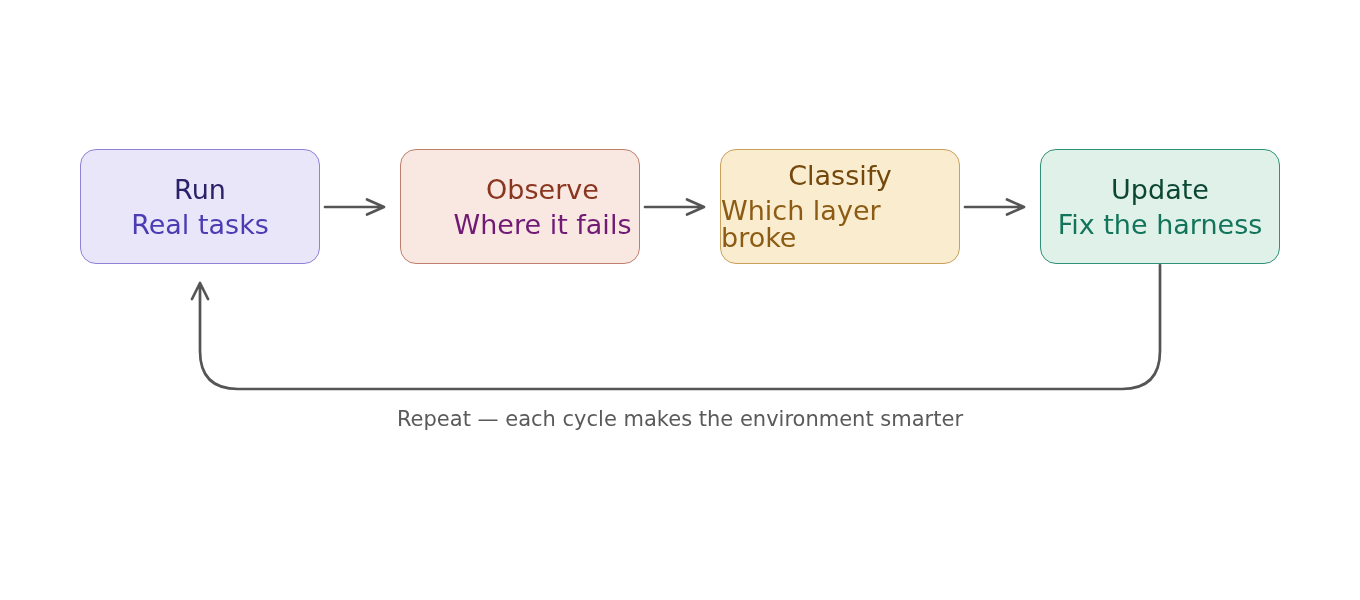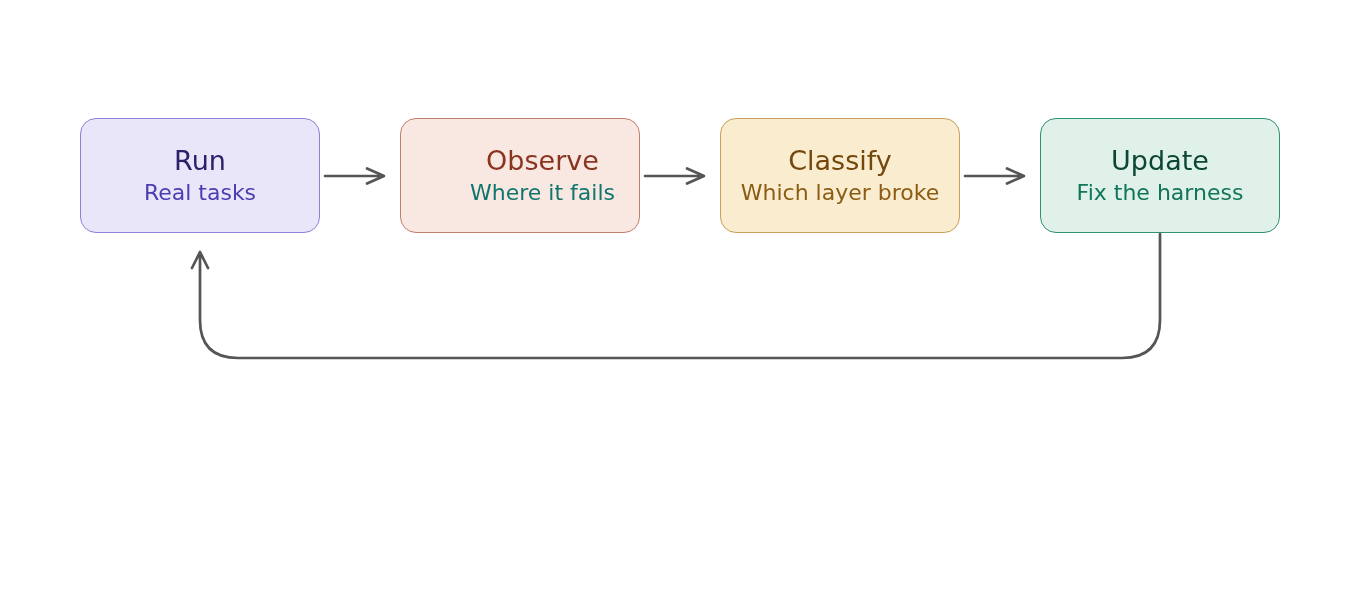--- a/index.html
+++ b/index.html
@@ -2,37 +2,37 @@
 <html><head>
 <meta charset="utf-8">
 <style>
   html, body { margin: 0; padding: 0; }
   body {
     width: 1360px; height: 600px;
     background: #ffffff;
     font-family: "DejaVu Sans", sans-serif;
     position: relative; overflow: hidden;
   }
-  .canvas { position: absolute; inset: 0; }
+  .canvas { position: absolute; inset: 0; margin-top: 31px; }
   .flow-box {
     position: absolute; top: 118px;
     width: 240px; height: 115px;
     box-sizing: border-box;
     border: 1.6px solid #888;
     border-radius: 16px;
     display: flex; flex-direction: column;
     align-items: center; justify-content: center;
     gap: 8px;
   }
   #box-0 { left: 80px; }
   #box-1 { left: 400px; padding-left: 45px; }
   #box-2 { left: 720px; }
   #box-3 { left: 1040px; }
   .box-title    { font-size: 27px; line-height: 1; }
-  .box-subtitle { font-size: 22px; line-height: 1; }
+  .box-subtitle { font-size: 27px; line-height: 1; }
   .arrows-svg { position: absolute; left: 0; top: 0; pointer-events: none; }
   .loop-caption {
     position: absolute; left: 0; top: 375px; width: 100%;
     text-align: center; font-size: 21px; line-height: 27px;
   }
   .footer-note {
     position: absolute; left: 0; top: 479px; width: 100%;
     text-align: center; font-size: 21px; line-height: 27px;
   }
 </style>
@@ -41,21 +41,21 @@
 
 <div class="canvas">
 
   <div class="flow-box" id="box-0" style="background: rgb(233, 230, 249); border-color: rgb(140, 130, 216);">
     <div class="box-title" style="color: rgb(43, 33, 105);">Run</div>
     <div class="box-subtitle" style="color: rgb(75, 60, 179);">Real tasks</div>
   </div>
 
   <div class="flow-box" id="box-1" style="background: rgb(249, 232, 225); border-color: rgb(191, 127, 107);">
     <div class="box-title" style="color: rgb(138, 53, 32);">Observe</div>
-    <div class="box-subtitle" style="color: #0f766e;">Where it fails</div>
+    <div class="box-subtitle" style="color: #701a75;">Where it fails</div>
   </div>
 
   <div class="flow-box" id="box-3" style="background: rgb(223, 241, 232); border-color: rgb(47, 146, 119);">
     <div class="box-title" style="color: rgb(11, 71, 52);">Update</div>
     <div class="box-subtitle" style="color: rgb(18, 116, 90);">Fix the harness</div>
   </div>
 
   <div class="flow-box" id="box-2" style="background: rgb(250, 236, 207); border-color: rgb(201, 161, 91);">
     <div class="box-title" style="color: rgb(116, 72, 12);">Classify</div>
     <div class="box-subtitle" style="color: rgb(140, 92, 20);">Which layer broke</div>
@@ -63,15 +63,16 @@
 
   <svg class="arrows-svg" width="1360" height="600" viewBox="0 0 1360 600">
     <g fill="none" stroke="#555555" stroke-width="2.7" stroke-linecap="round" stroke-linejoin="round">
       <path d="M 325 176 L 383 176 M 367 168.5 L 384 176 L 367 183.5" stroke="#555555"></path>
       <path d="M 645 176 L 703 176 M 687 168.5 L 704 176 L 687 183.5" stroke="#555555"></path>
       <path d="M 965 176 L 1023 176 M 1007 168.5 L 1024 176 L 1007 183.5" stroke="#555555"></path>
       <path d="M 1160 234 L 1160 320 Q 1160 358 1122 358 L 238 358 Q 200 358 200 320 L 200 253 M 192 268 L 200 252 L 208 268" stroke="#555555"></path>
     </g>
   </svg>
 
+  <div class="loop-caption" style="color: rgb(90, 90, 90);">Repeat — each cycle makes the environment smarter</div>
 
 
 </div>
 
 </body></html>

